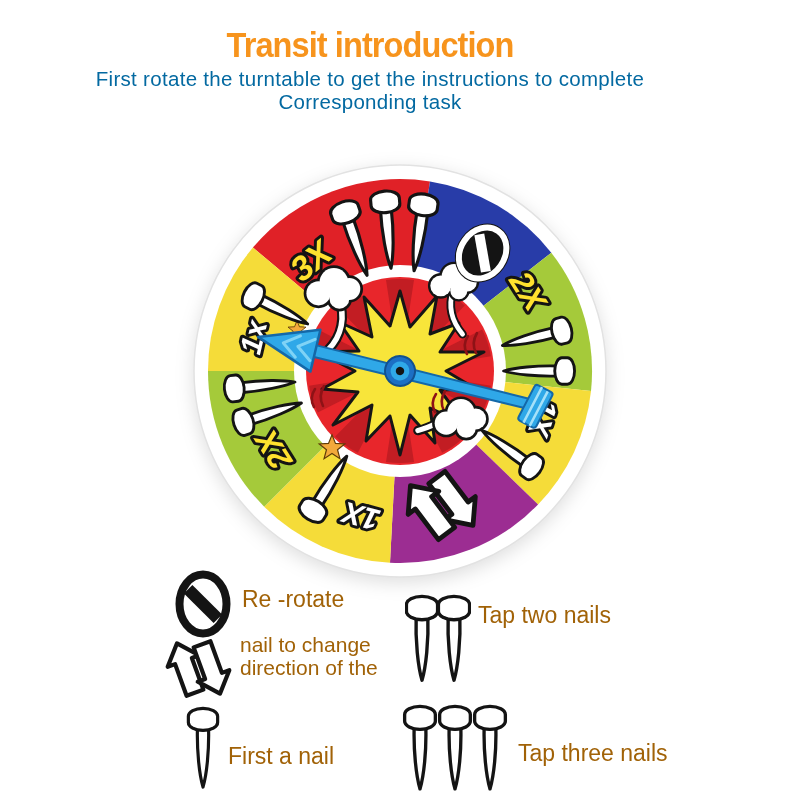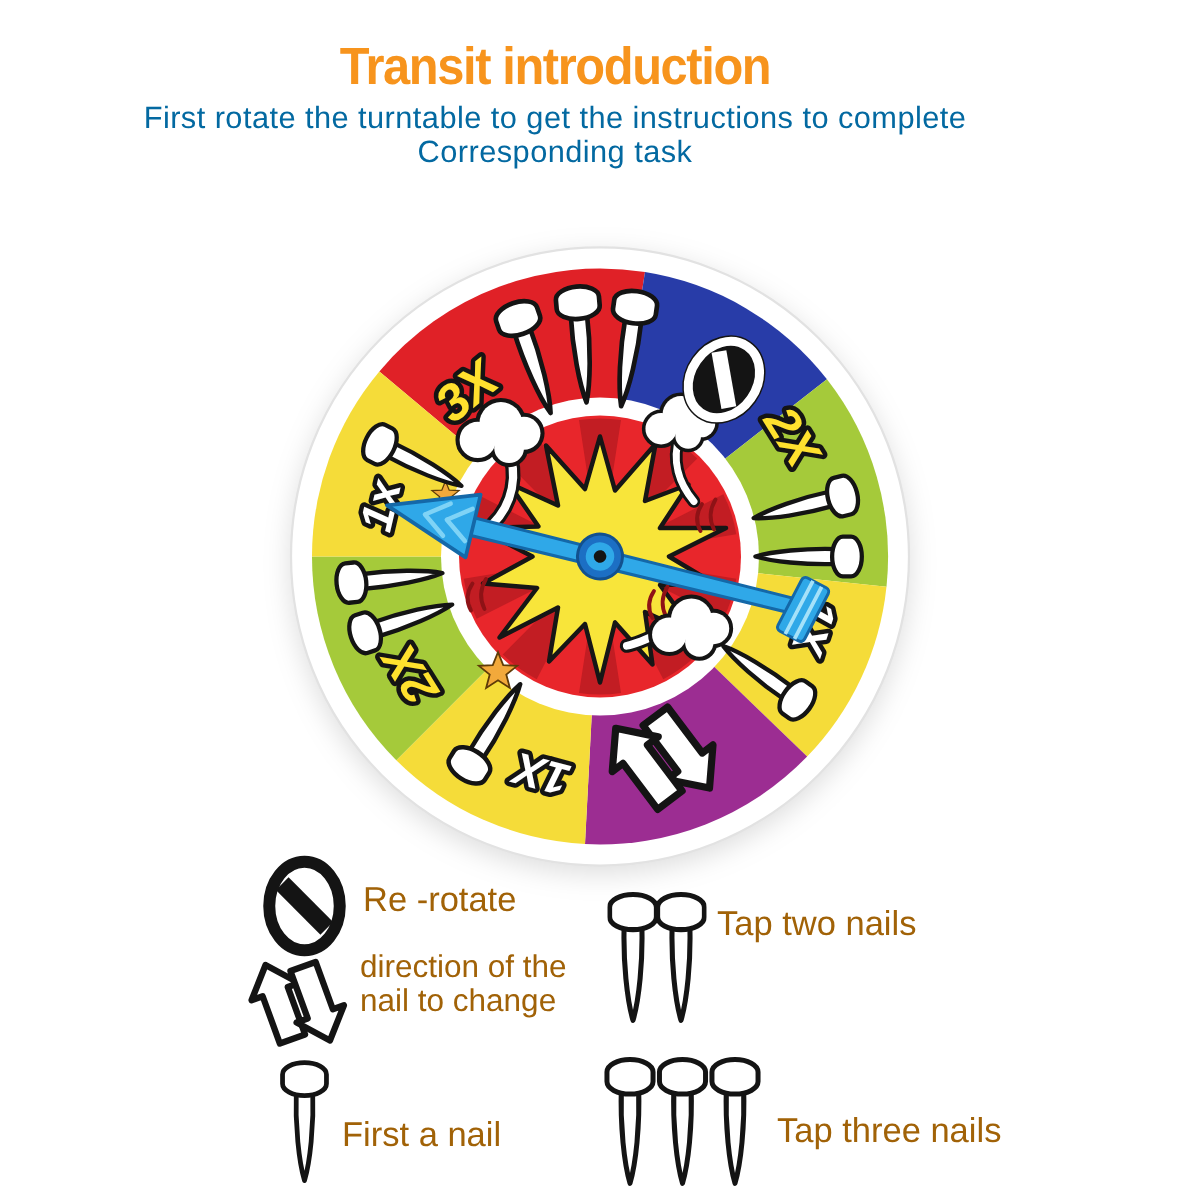--- a/index.html
+++ b/index.html
@@ -200,22 +200,22 @@
       <ellipse rx="23.5" ry="29.5" fill="#fff" stroke="#141414" stroke-width="8"></ellipse>
       <rect x="-21" y="-6" width="42" height="12" fill="#141414" transform="rotate(45)"></rect>
     </svg>
     <div class="ltext" style="left:242px;top:586px">Re -rotate</div>
 
     <svg class="licon" style="left:160px;top:626px" width="78" height="82" viewBox="-39 -41 78 82">
       <use href="#block-arrow" transform="translate(-13,1) rotate(-20) scale(1.05)"></use>
       <use href="#block-arrow" transform="translate(12,2) rotate(160) scale(1.05)"></use>
     </svg>
     <div class="ltext small" style="left:240px;top:634px">
+      <div>nail to change</div>
       <div>direction of the</div>
-      <div>nail to change</div>
     </div>
 
     <svg class="licon" style="left:182px;top:706px" width="42" height="90" viewBox="0 0 42 90">
       <use href="#nail" transform="translate(21,3) scale(1.22)"></use>
     </svg>
     <div class="ltext" style="left:228px;top:743px">First a nail</div>
 
     <svg class="licon" style="left:405px;top:594px" width="66" height="96" viewBox="0 0 66 96">
       <use href="#nail" transform="translate(17,3) scale(1.3)"></use>
       <use href="#nail" transform="translate(49,3) scale(1.3)"></use>

